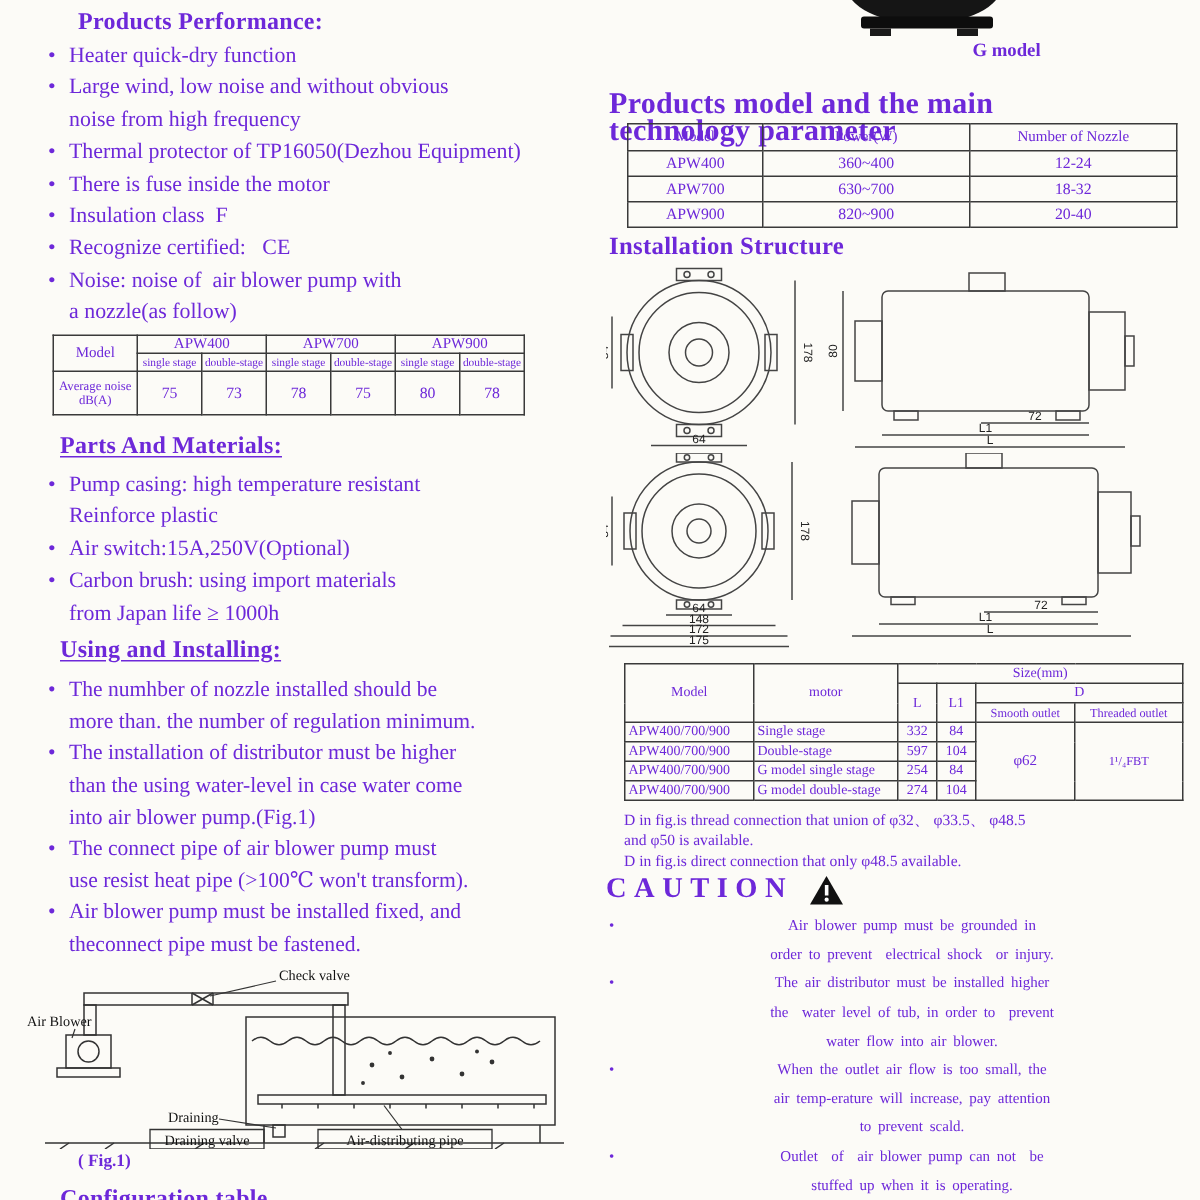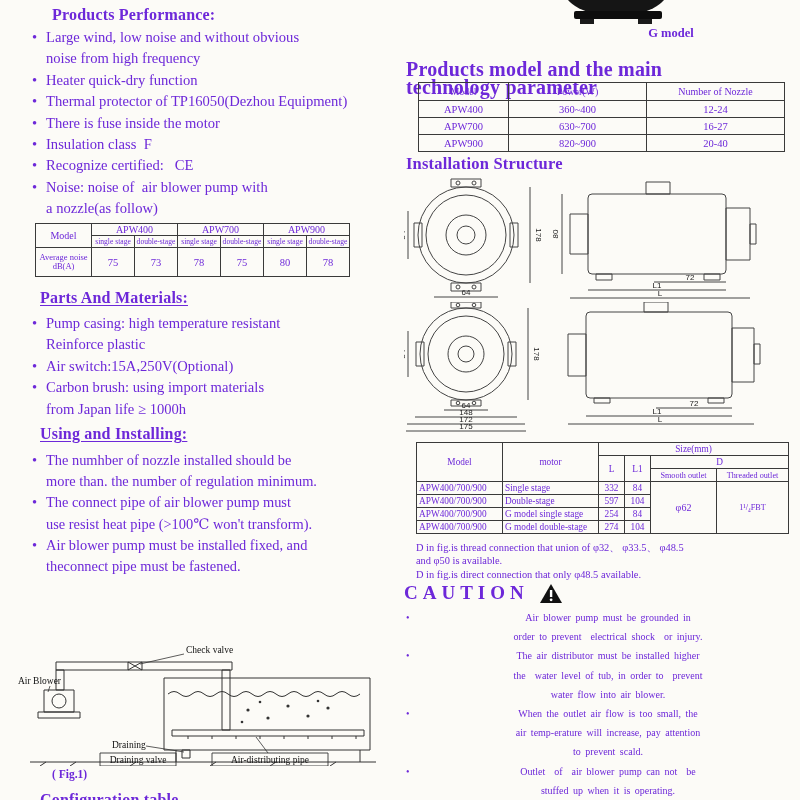--- a/index.html
+++ b/index.html
@@ -36,23 +36,23 @@
 </head>
 <body>
 
 <div class="page">
 
   <div class="abs" style="left:16px;top:0;width:376px;height:800px;">
 
     <div class="abs h-sec" style="left:36px;top:6px;">Products Performance:</div>
 
     <ul class="blist body-text abs" style="left:14px;top:27px;width:360px;">
+      <li>Heater quick-dry function</li>
       <li>Large wind, low noise and without obvious
 noise from high frequency</li>
-      <li>Heater quick-dry function</li>
       <li>Thermal protector of TP16050(Dezhou Equipment)</li>
       <li>There is fuse inside the motor</li>
       <li>Insulation class  F</li>
       <li>Recognize certified:   CE</li>
       <li>Noise: noise of  air blower pump with
 a nozzle(as follow)</li>
     </ul>
 
     <table class="t-noise abs" style="left:19px;top:223px;">
       <colgroup>
@@ -99,20 +99,23 @@
       <li>Air switch:15A,250V(Optional)</li>
       <li>Carbon brush: using import materials
 from Japan life ≥ 1000h</li>
     </ul>
 
     <div class="abs h-sec h-underline" style="left:24px;top:425px;">Using and Installing:</div>
 
     <ul class="blist using-text abs" style="left:14px;top:450px;width:362px;">
       <li>The numhber of nozzle installed should be
 more than. the number of regulation minimum.</li>
+      <li>The installation of distributor must be higher
+than the using water-level in case water come
+into air blower pump.(Fig.1)</li>
       <li>The connect pipe of air blower pump must
 use resist heat pipe (&gt;100℃ won't transform).</li>
       <li>Air blower pump must be installed fixed, and
 theconnect pipe must be fastened.</li>
     </ul>
 
     <svg class="abs drawing" style="left:0;top:644px;" width="372" height="122" viewBox="0 0 372 122">
       <g stroke="#333" stroke-width="1" fill="none">
         <rect x="40" y="18" width="176" height="8"></rect>
         <rect x="206" y="26" width="8" height="60"></rect>
@@ -206,21 +209,21 @@
         <td>Number of Nozzle</td>
       </tr>
       <tr>
         <td>APW400</td>
         <td>360~400</td>
         <td>12-24</td>
       </tr>
       <tr>
         <td>APW700</td>
         <td>630~700</td>
-        <td>16-27</td>
+        <td>18-32</td>
       </tr>
       <tr>
         <td>APW900</td>
         <td>820~900</td>
         <td>20-40</td>
       </tr>
     </tbody>
       </table>
 
     <div class="abs h-sec" style="left:6px;top:154px;font-size:16.5px;">Installation Structure</div>

